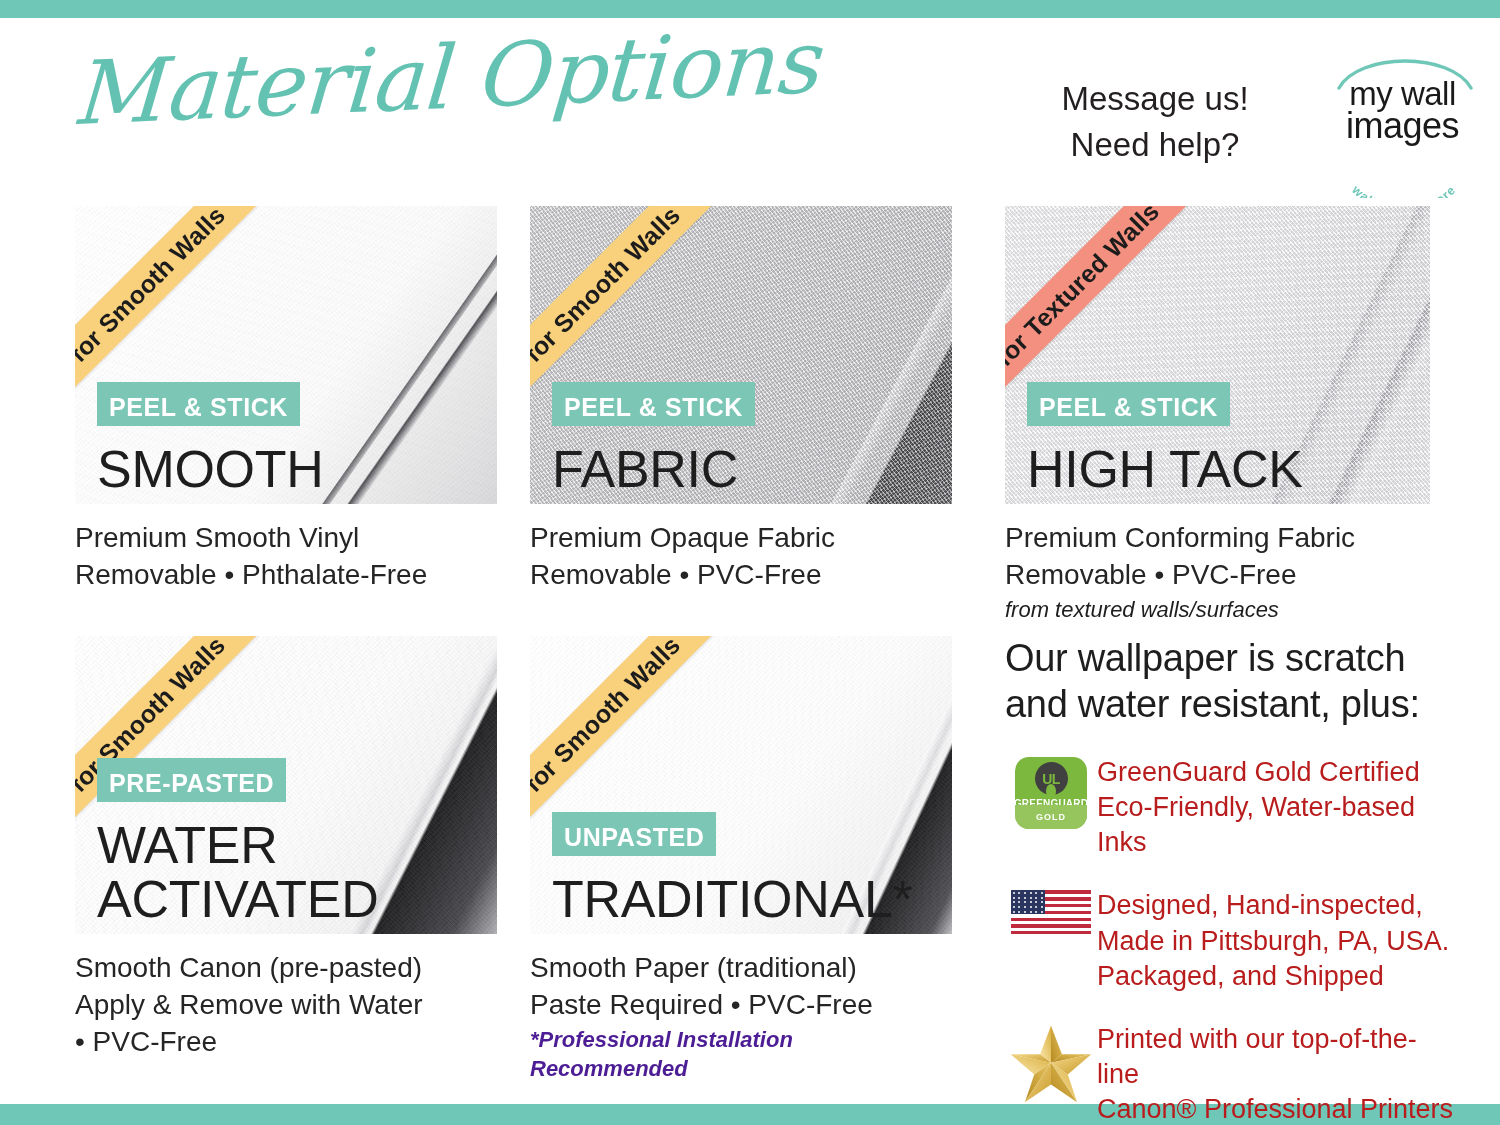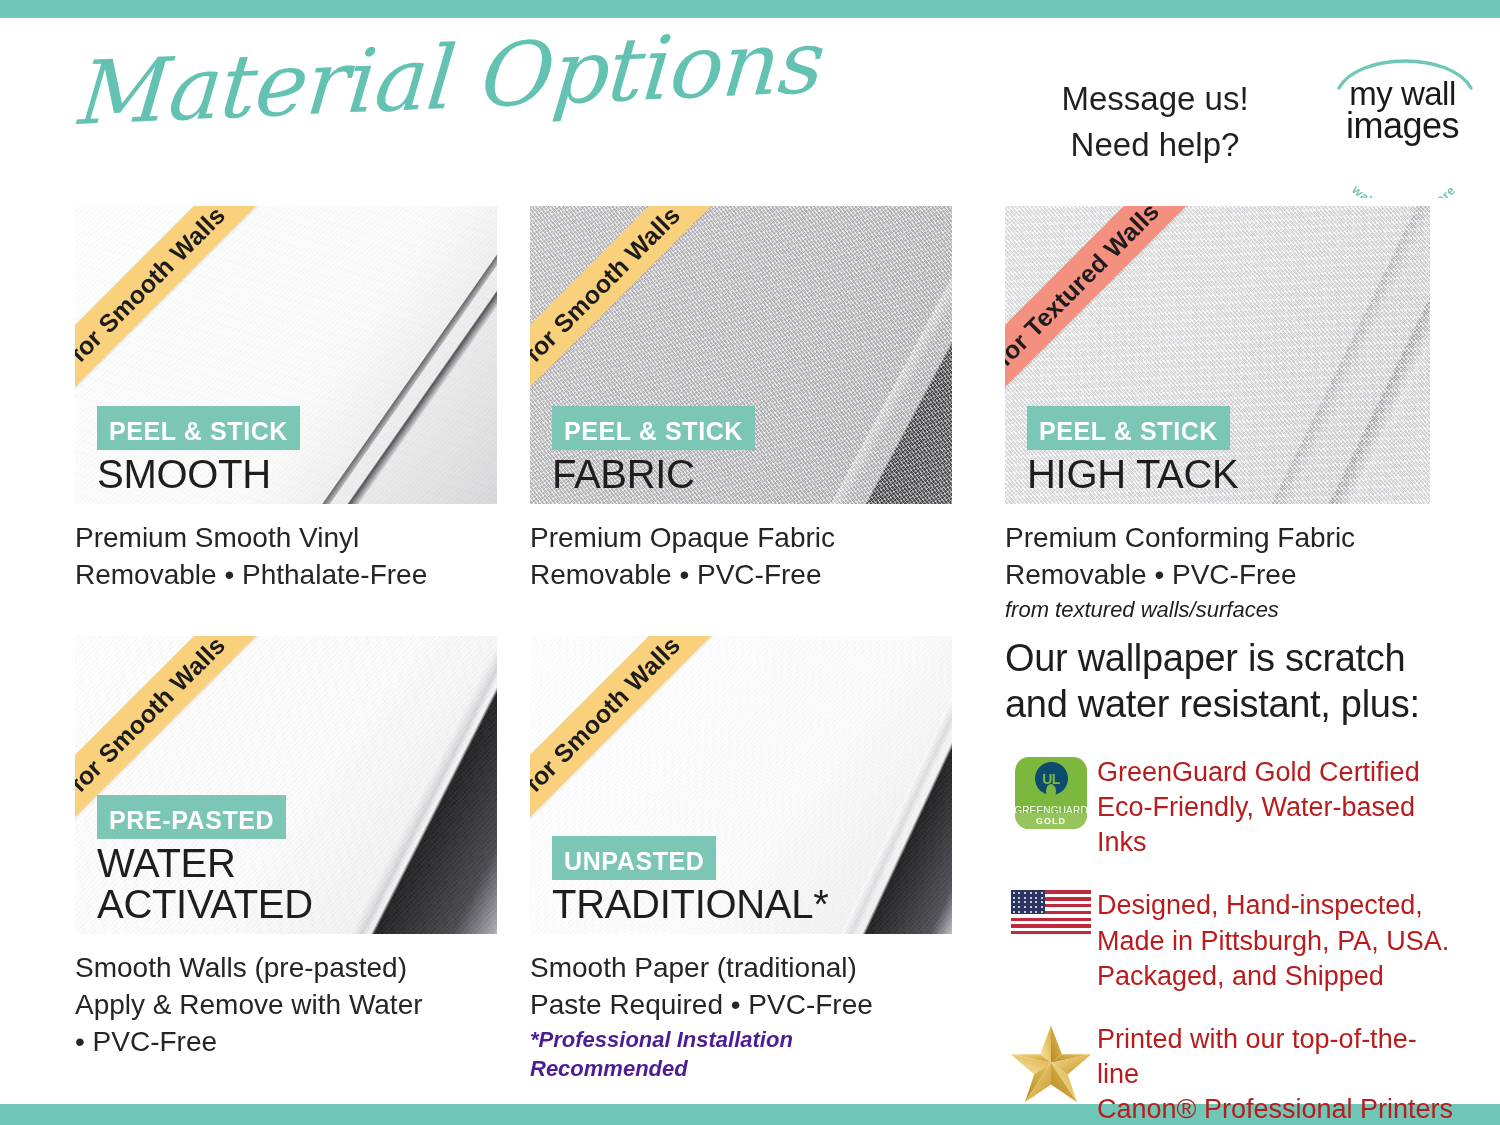--- a/index.html
+++ b/index.html
@@ -176,26 +176,26 @@
     display:inline-block;
     background:#7cc6b6;
     color:#ffffff;
     font-size:25px;
     font-weight:bold;
     letter-spacing:0.6px;
     padding:12px 12px 5px 12px;
     line-height:1.08;
   }
   .mat-name {
-    font-size:40px;
+    font-size:52px;
     font-weight:400;
     color:#1e1e1e;
     line-height:1.04;
     letter-spacing:-0.3px;
-    margin-top:4px;
+    margin-top:16px;
     white-space:nowrap;
   }
   .mat-name.two-line { white-space:normal; width:330px; }
 
   
   .caption {
     margin-top:16px;
     font-size:28px;
     line-height:1.32;
     color:#252525;
@@ -241,38 +241,38 @@
     width:72px; height:72px;
     border-radius:14px;
     background:#7db83e;
     position:relative;
     overflow:hidden;
     display:flex; flex-direction:column; align-items:center;
   }
   .gg-circle {
     width:33px; height:33px; margin-top:5px;
     border-radius:50%;
-    background:#0c4a6e;
+    background:#404040;
     display:flex; align-items:center; justify-content:center;
     position:relative;
   }
   .gg-ul { font-size:14px; font-weight:bold; color:#7db83e; line-height:1; letter-spacing:-0.5px; }
   .gg-leaf {
     position:absolute; bottom:-3px; left:50%; margin-left:-5px;
     width:10px; height:14px;
     background:#7db83e;
     border-radius:50% 50% 45% 45%;
   }
   .gg-name {
-    font-size:10px; font-weight:normal; color:#ffffff;
-    letter-spacing:0.2px; margin-top:10px;
+    font-size:10px; font-weight:bold; color:#ffffff;
+    letter-spacing:0.2px; margin-top:3px;
   }
   .gg-gold {
     position:absolute; bottom:0; left:0; right:0;
-    height:16px;
+    height:24px;
     background:#95c55c;
     color:#ffffff; font-size:9px; font-weight:bold;
     display:flex; align-items:center; justify-content:center;
     letter-spacing:1px;
   }
 
   
   .flag { width:80px; height:44px; position:relative; background:#ffffff; }
   .flag .stripe { position:absolute; left:0; width:80px; height:3.38px; background:#bf2a3c; }
   .flag .canton {
@@ -371,21 +371,21 @@
   <div class="card card-c0 card-r1">
     <div class="shot">
       <div class="mat mat-paper"></div>
       <div class="ribbon ribbon-yellow">for Smooth Walls</div>
       <div class="labels">
         <div class="badge">PRE-PASTED</div>
         <div class="mat-name two-line">WATER ACTIVATED</div>
       </div>
     </div>
     <div class="caption">
-      <div>Smooth Walls (pre-pasted)</div>
+      <div>Smooth Canon (pre-pasted)</div>
       <div>Apply &amp; Remove with Water</div>
       <div>• PVC-Free</div>
     </div>
   </div>
 
   <div class="card card-c1 card-r1">
     <div class="shot">
       <div class="mat mat-paper2"></div>
       <div class="ribbon ribbon-yellow">for Smooth Walls</div>
       <div class="labels">

